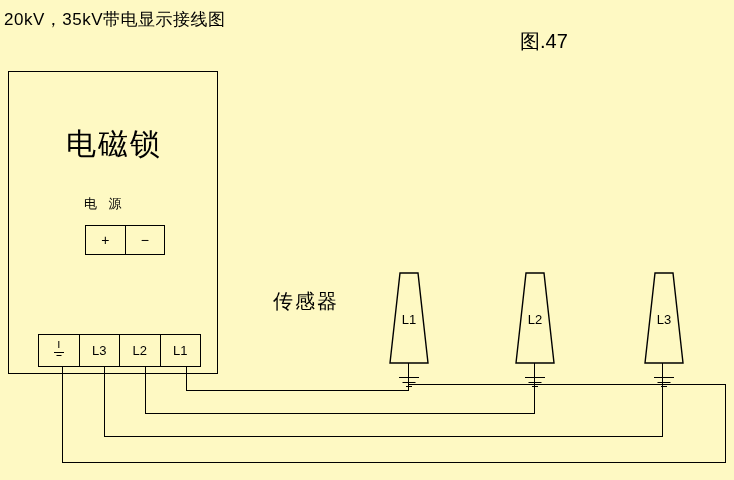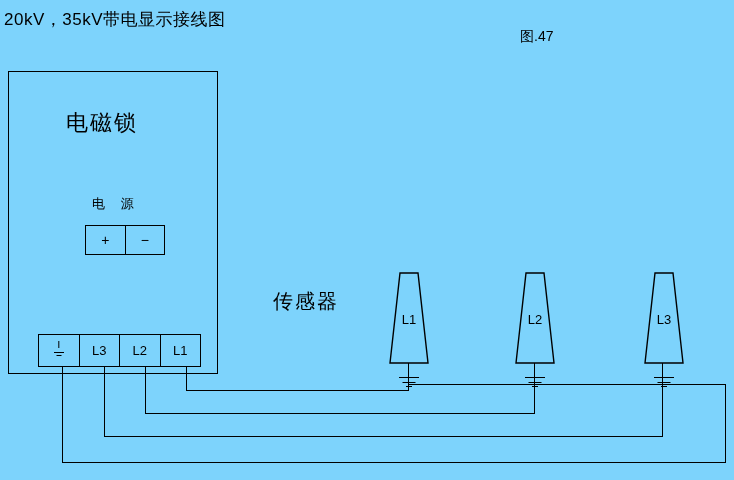--- a/index.html
+++ b/index.html
@@ -4,64 +4,63 @@
 <style>
   html, body {
     margin: 0;
     padding: 0;
     background: #ffffff;
   }
   #root {
     position: relative;
     width: 734px;
     height: 480px;
-    background: #7dd3fc;
+    background: #fef9c3;
     font-family: "Liberation Sans", sans-serif;
     color: #000000;
     overflow: hidden;
   }
   .abs { position: absolute; }
 
   #title {
     left: 4px;
     top: 8px;
     font-size: 17px;
     letter-spacing: 0.5px;
     white-space: nowrap;
   }
   #fig-label {
     left: 520px;
     top: 28px;
-    font-size: 14px;
+    font-size: 20px;
     white-space: nowrap;
   }
 
   
   #panel-box {
     left: 8px;
     top: 71px;
     width: 210px;
     height: 303px;
     border: 1.5px solid #000;
     box-sizing: border-box;
   }
   #panel-title {
     left: 66px;
-    top: 108px;
-    font-size: 22px;
+    top: 124px;
+    font-size: 30px;
     letter-spacing: 2px;
     white-space: nowrap;
   }
   #power-label {
-    left: 92px;
+    left: 84px;
     top: 195px;
     font-size: 13px;
     letter-spacing: 4px;
     white-space: nowrap;
-    font-family: Liberation Mono, monospace;
   }
 
   
   #power-table {
     left: 85px;
     top: 225px;
     width: 80px;
     height: 30px;
     border: 1.2px solid #000;
     box-sizing: border-box;

